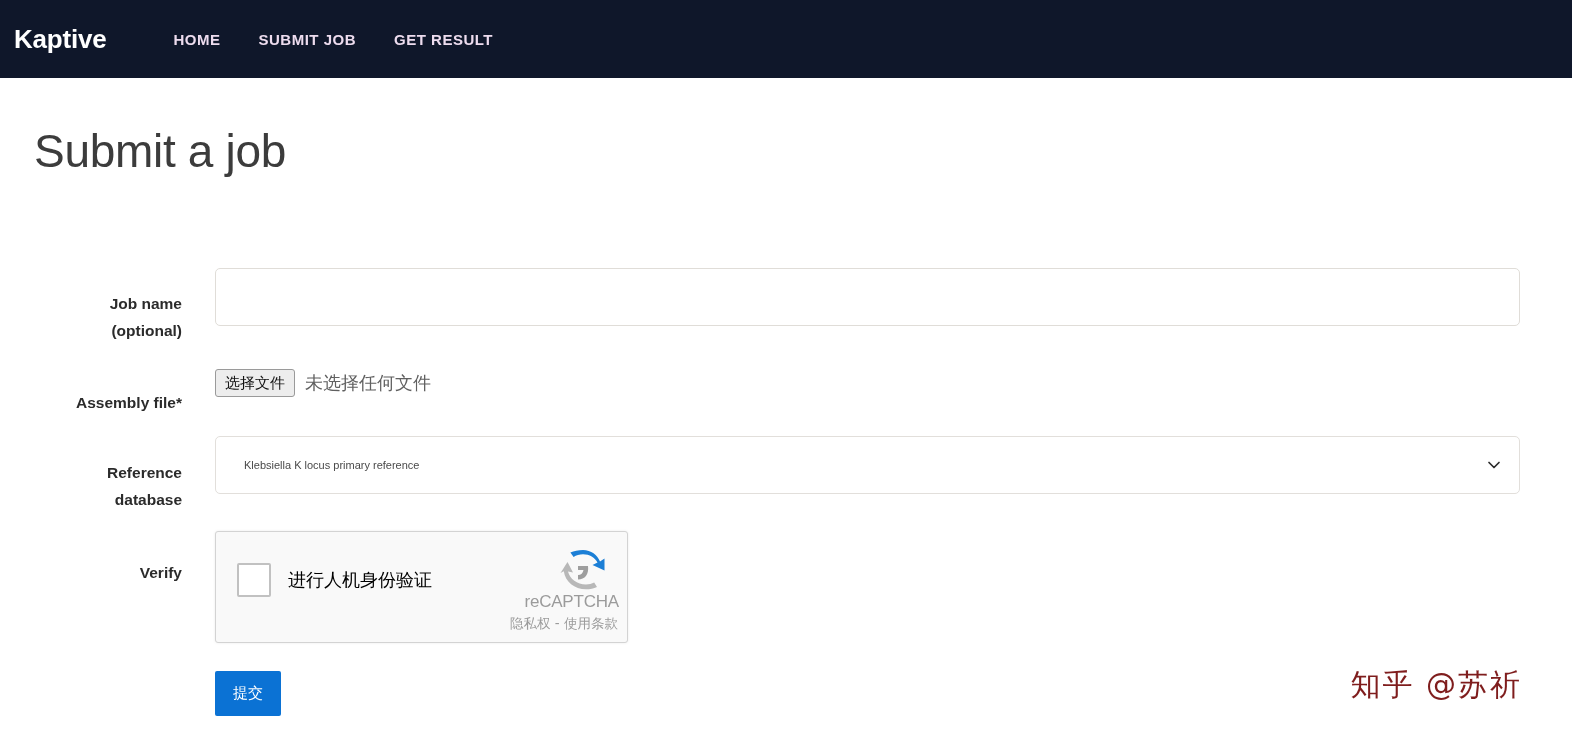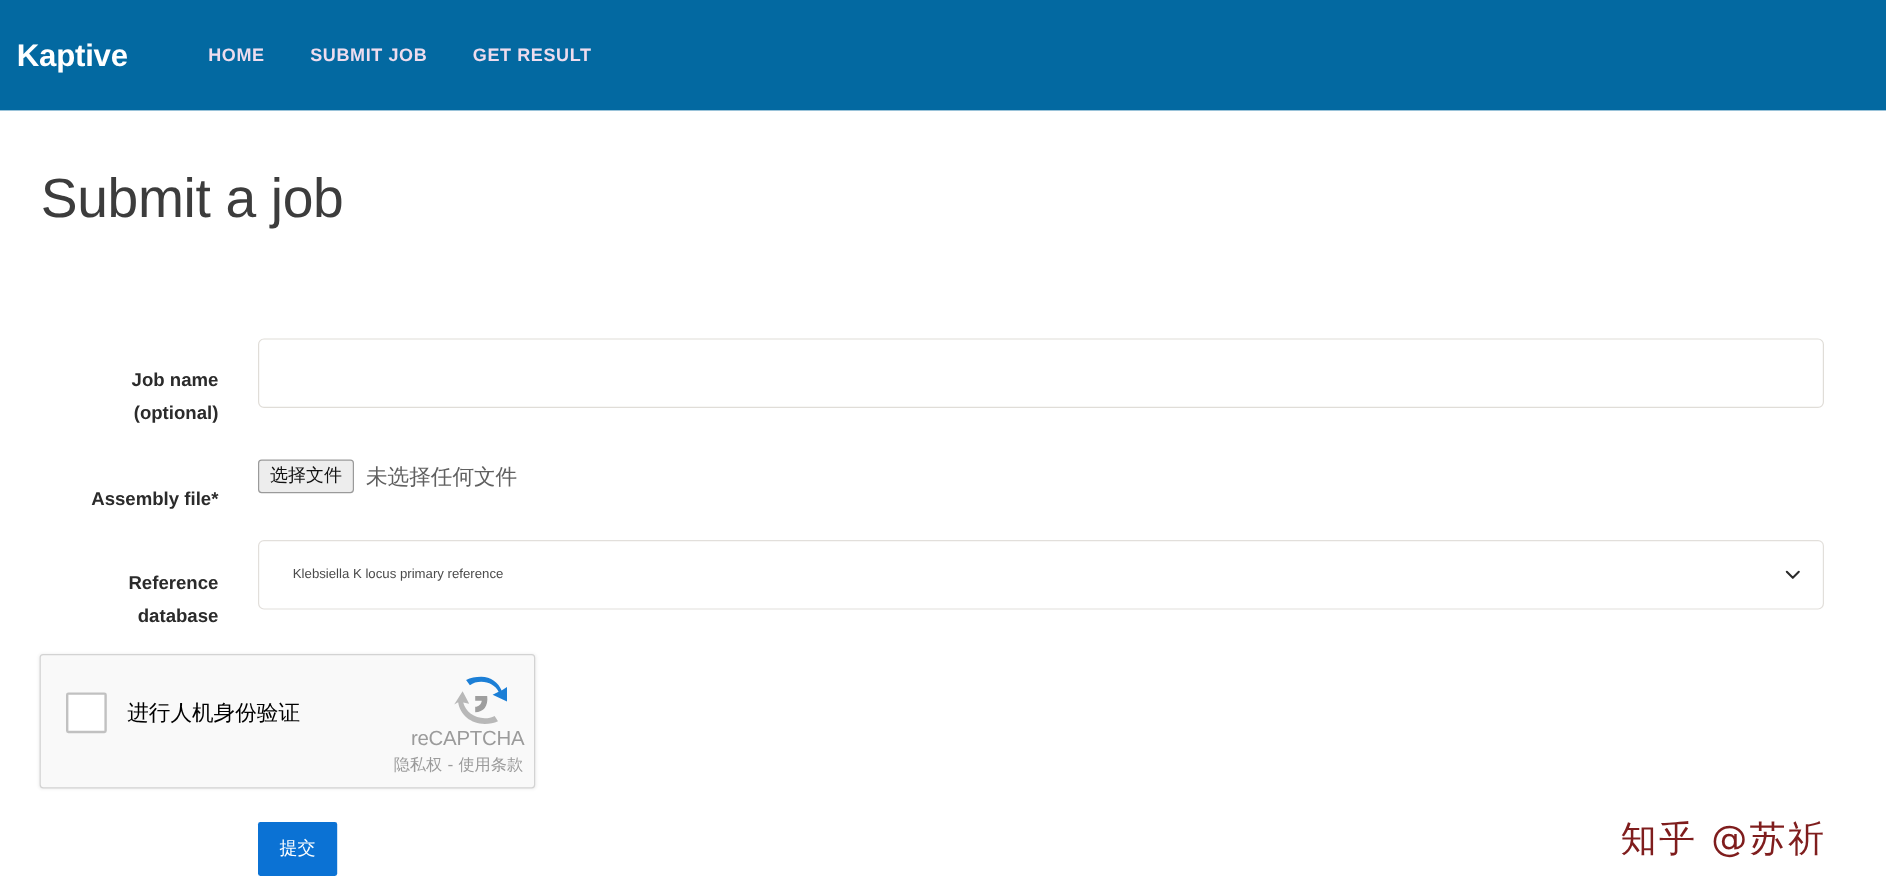--- a/index.html
+++ b/index.html
@@ -7,22 +7,22 @@
     margin: 0; padding: 0;
     width: 1572px; height: 736px;
     background: #ffffff;
     font-family: "Liberation Sans", "DejaVu Sans", sans-serif;
     overflow: hidden;
   }
 
   
   .navbar {
     width: 100%;
-    height: 92px;
-    background: #0369a1;
+    height: 78px;
+    background: #0f172a;
     display: flex;
     align-items: center;
     padding-left: 14px;
   }
   .brand {
     color: #ffffff;
     font-size: 26px;
     font-weight: bold;
     letter-spacing: -0.2px;
     line-height: 1;
@@ -295,20 +295,21 @@
           <span class="chevron">
             <svg viewBox="0 0 16 16" width="16" height="16">
               <path d="M3 5.5 L8 10.5 L13 5.5" fill="none" stroke="#2b2b2b" stroke-width="1.7" stroke-linecap="round" stroke-linejoin="round"></path>
             </svg>
           </span>
         </div>
       </div>
     </div>
 
     <div class="form-row row-verify">
+      <div class="form-label">Verify</div>
       <div class="form-control-col">
         <div class="recaptcha">
           <div class="rc-check"></div>
           <div class="rc-text">进行人机身份验证</div>
           <div class="rc-logo">
             <svg width="50" height="46" viewBox="0 0 50 46">
               <path d="M25 4 C33 4 39.5 9 42 15.5 L46.5 12.5 L46.5 24.5 L34.5 19 L39.5 16.5 C37 11.5 31.5 8.2 25 8.2 C21.5 8.2 18.2 9.2 15.6 11 L12.4 6.6 C16 4.9 20.3 4 25 4 Z" fill="#1c7fd6"></path>
               <path d="M6.5 18 L12 28.5 L7 27.5 C9 35 16 40.5 25 40.5 C28 40.5 30.8 39.8 33.2 38.6 L36 43 C32.8 44.5 29 45.3 25 45.3 C13.5 45.3 4.2 37.5 2.8 27.2 L-0.5 29 Z" fill="#b8b8b8" transform="translate(3,-2)"></path>
               <path d="M30 20 L20 20 L20 24 L25.5 24 C25 27 23 29 20 29 L20 33.5 C27 33.5 31 28.5 30 20 Z" fill="#9e9e9e"></path>
             </svg>

